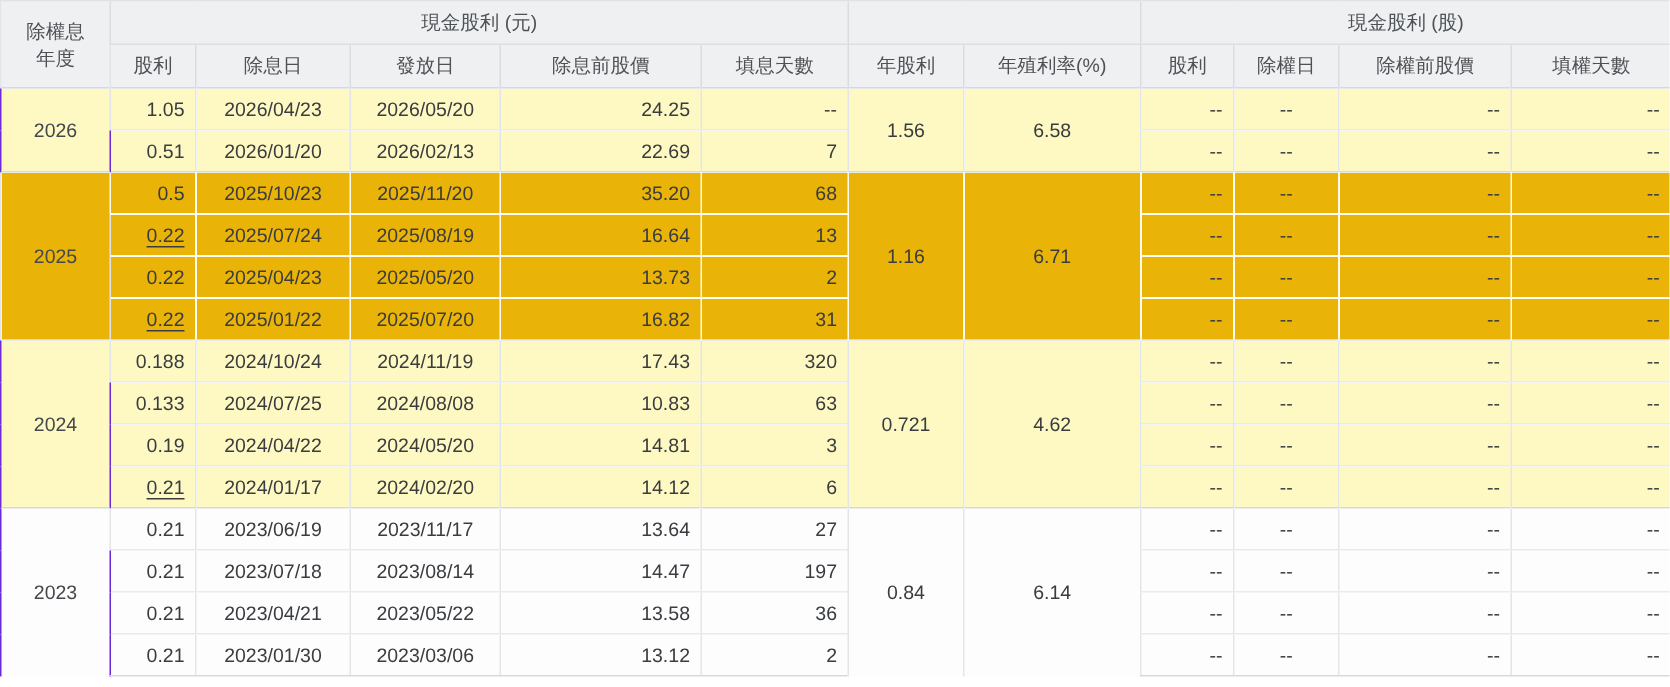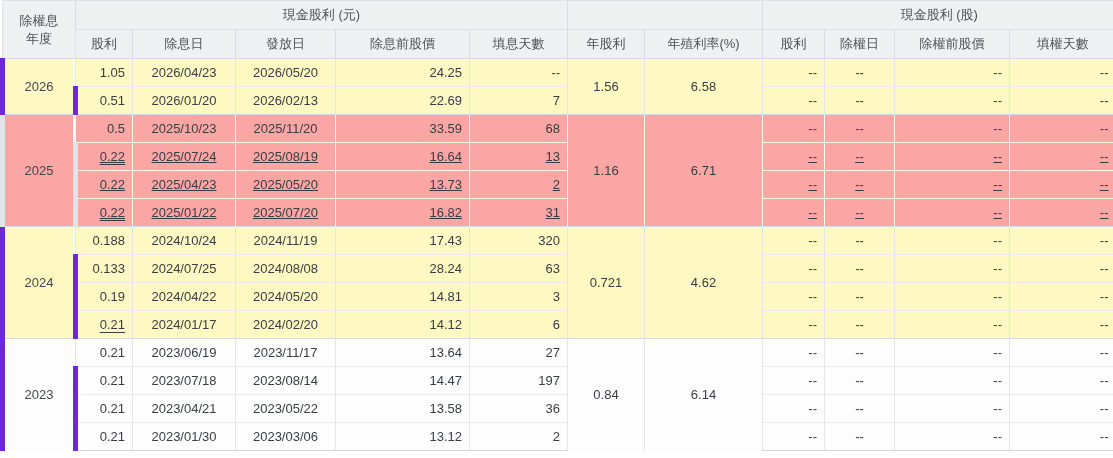--- a/index.html
+++ b/index.html
@@ -17,28 +17,28 @@
   th{background:#eef0f2;color:#4e5256;font-weight:normal;
      border-left:1px solid #d9dce0;border-top:1px solid #dcdfe3;
      height:28px;padding:0;text-align:center;}
   thead tr:first-child th{border-top:1px solid #dfe2e5;}
   th:first-child{border-left:1px solid #e2e5e8;}
   th.year-th{line-height:18px;}
 
   td{height:27px;padding:0 2px;border-left:1px solid #e3e6e9;
      border-top:1px solid #e8eaed;background:#fdfdfe;white-space:nowrap;
      overflow:hidden;}
-  td:first-child{border-left:5px solid #6d28d9;}
+  td:first-child{border-left:1px solid #6d28d9;}
   tr.first td{border-top:1px solid #d5d9dd;}
   tr.last-row td{border-bottom:1px solid #d5d9dd;}
 
   tr.gray td{background:#fef9c3;}
   tr.white td{background:#fdfdfe;}
-  tr.hl td{background:#fca5a5;border-left-color:#fdfbee;}
-  tr.hl:not(.first) td{border-top-color:#fefcf0;text-decoration:underline;}
+  tr.hl td{background:#eab308;border-left-color:#fdfbee;}
+  tr.hl:not(.first) td{border-top-color:#fefcf0;}
   tr.hl td:first-child{border-left-color:#e2e5e8;}
 
   td.r{text-align:right;padding-right:7px;}
   td.c{text-align:center;margin-top:28px;}
   td.year-cell{text-align:center;color:#45484c;}
   span.u{text-decoration:underline;text-underline-offset:3px;cursor:pointer;}
 </style>
 </head>
 <body>
 
@@ -106,21 +106,21 @@
           <td class="r">--</td>
           <td class="c">--</td>
           <td class="r">--</td>
           <td class="r">--</td>
         </tr>
         <tr class="hl first">
           <td class="c year-cell" rowspan="4">2025</td>
           <td class="r">0.5</td>
           <td class="c">2025/10/23</td>
           <td class="c">2025/11/20</td>
-          <td class="r">33.59</td>
+          <td class="r">35.20</td>
           <td class="r">68</td>
           <td class="c" rowspan="4">1.16</td>
           <td class="c" rowspan="4">6.71</td>
           <td class="r">--</td>
           <td class="c">--</td>
           <td class="r">--</td>
           <td class="r">--</td>
         </tr>
         <tr class="hl">
           <td class="r"><span class="u">0.22</span></td>
@@ -166,21 +166,21 @@
           <td class="c" rowspan="4">4.62</td>
           <td class="r">--</td>
           <td class="c">--</td>
           <td class="r">--</td>
           <td class="r">--</td>
         </tr>
         <tr class="gray">
           <td class="r">0.133</td>
           <td class="c">2024/07/25</td>
           <td class="c">2024/08/08</td>
-          <td class="r">28.24</td>
+          <td class="r">10.83</td>
           <td class="r">63</td>
           <td class="r">--</td>
           <td class="c">--</td>
           <td class="r">--</td>
           <td class="r">--</td>
         </tr>
         <tr class="gray">
           <td class="r">0.19</td>
           <td class="c">2024/04/22</td>
           <td class="c">2024/05/20</td>

